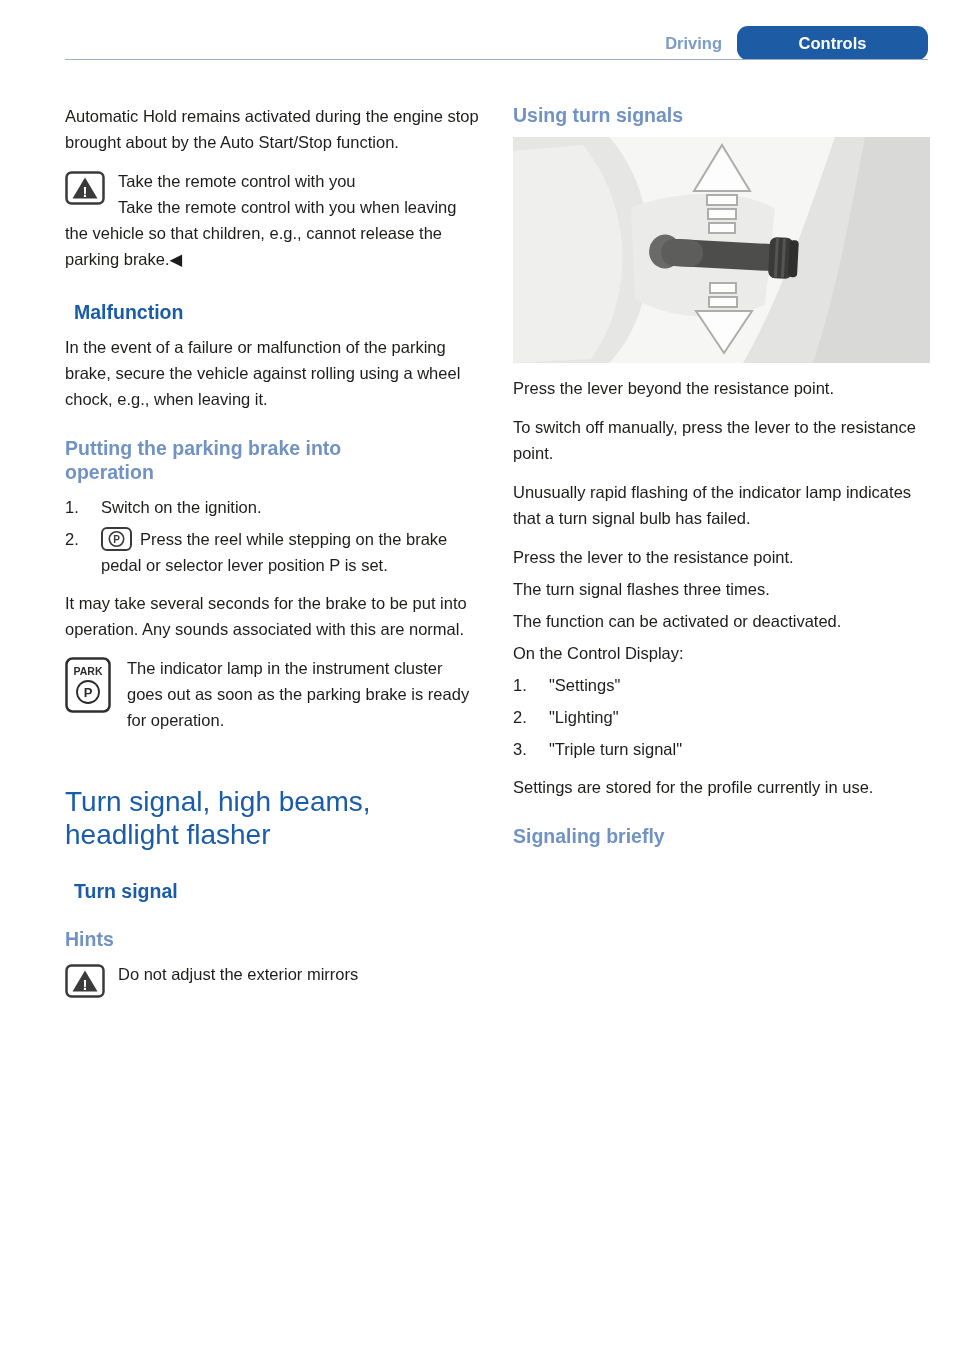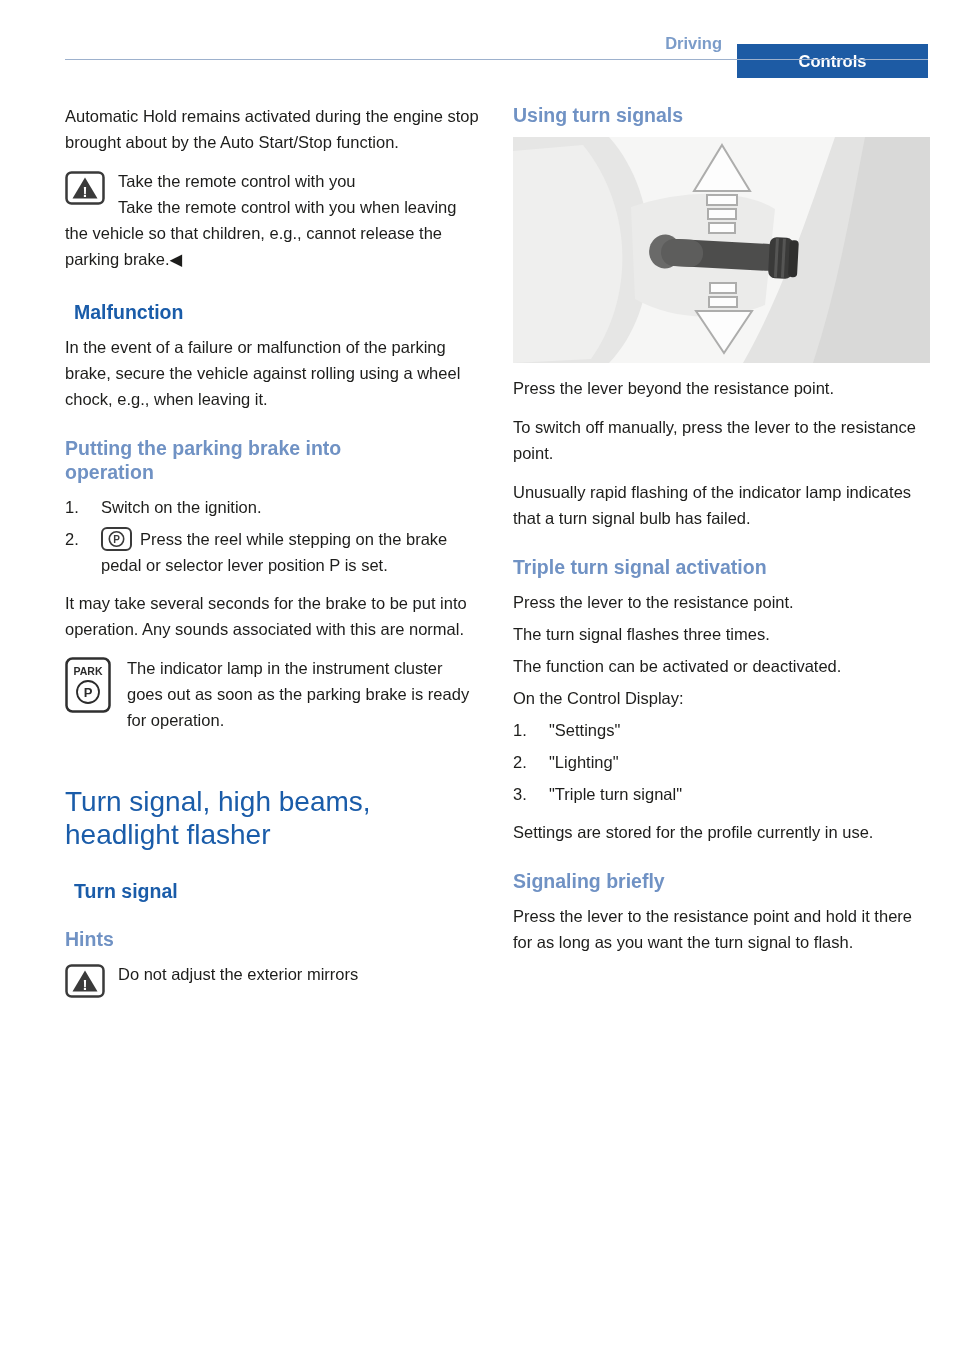--- a/index.html
+++ b/index.html
@@ -5,23 +5,23 @@
   * { margin:0; padding:0; box-sizing:border-box; }
   html,body { background:#ffffff; }
   body { font-family:"Liberation Sans", sans-serif; }
   .page { position:relative; width:960px; height:1136px; background:#fff; overflow:hidden;
           color:#1d1d1b; font-size:16.5px; line-height:26px; }
 
   
   .hdr-line { position:absolute; left:65px; width:863px; top:59px; height:1px; background:#9db1cd; }
   .hdr-driving { position:absolute; top:30px; left:0; width:722px; text-align:right;
                  color:#7b9cc9; font-weight:bold; font-size:16.5px; }
-  .hdr-controls { position:absolute; top:44px; left:737px; width:191px; height:34px;
+  .hdr-controls { position:absolute; top:26px; left:737px; width:191px; height:34px;
                   background:#1d5ba4; color:#fff; font-weight:bold; font-size:16.5px;
-                  display:flex; align-items:center; justify-content:center; }
+                  display:flex; align-items:center; justify-content:center;border-radius:11px; }
 
   
   .col { position:absolute; top:103px; width:417px; }
   .col.left  { left:65px; }
   .col.right { left:513px; }
   .col > h3:first-child, .col > h4:first-child { margin-top:0; }
 
   p { margin:0 0 13px 0; }
   p.tight { margin-bottom:6px; }
   h3 { color:#1a5ca9; font-size:19.5px; line-height:24px; font-weight:bold; margin:28px 9px 10px; }
@@ -181,21 +181,20 @@
           <rect x="196" y="160" width="28" height="10"></rect>
           <path d="M183 174 L239 174 L211 216 Z"></path>
         </g>
       </svg>
     </div>
 
     <p>Press the lever beyond the resistance point.</p>
     <p>To switch off manually, press the lever to the resistance point.</p>
     <p>Unusually rapid flashing of the indicator lamp indicates that a turn signal bulb has failed.</p>
 
-    <h4>Triple turn signal activation</h4>
     <p class="tight">Press the lever to the resistance point.</p>
     <p class="tight">The turn signal flashes three times.</p>
     <p class="tight">The function can be activated or deactivated.</p>
     <p class="tight">On the Control Display:</p>
 
     <div class="steps">
       <div class="step">
         <span class="step-num">1.</span>
         <span class="step-body">"Settings"</span>
       </div>
@@ -205,21 +204,20 @@
       </div>
       <div class="step">
         <span class="step-num">3.</span>
         <span class="step-body">"Triple turn signal"</span>
       </div>
     </div>
 
     <p>Settings are stored for the profile currently in use.</p>
 
     <h4>Signaling briefly</h4>
-    <p>Press the lever to the resistance point and hold it there for as long as you want the turn signal to flash.</p>
 
   </div>
 
   <div class="footer-line"></div>
   <div class="page-num">75</div>
   <div class="edition">Online Edition for Part no. 01 40 2 954 418 - II/15</div>
   <div class="watermark">carmanualsonline.info</div>
 
 </div>
 

